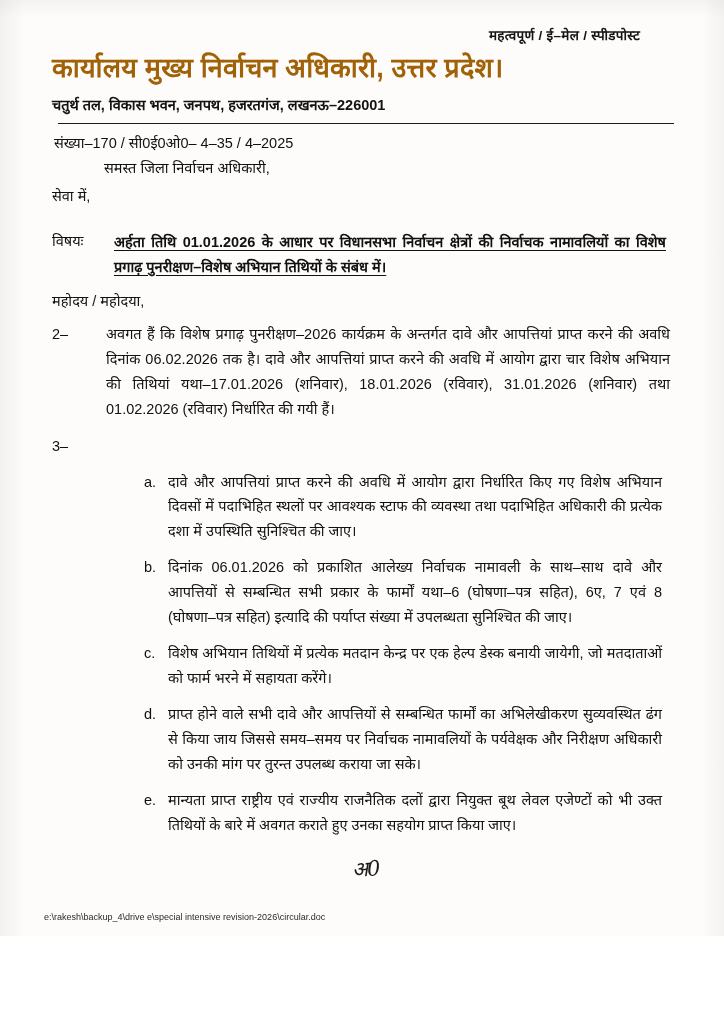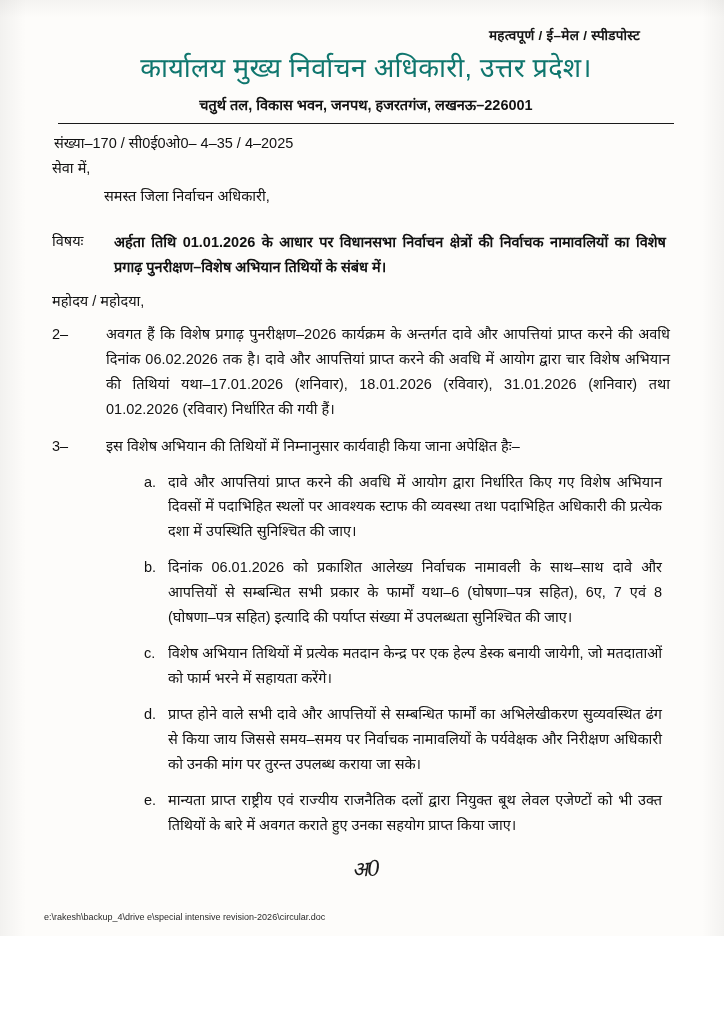--- a/index.html
+++ b/index.html
@@ -41,29 +41,28 @@
   .top-right {
     text-align: right;
     font-size: 13.5px;
     font-weight: bold;
     letter-spacing: 0.3px;
     margin-bottom: 4px;
     padding-right: 40px;
     color: #141414;
   }
   .org-title {
-    text-align: center;
+    text-align: left;
     font-size: 27px;
-    font-weight: normal;
+    font-weight: bold;
     letter-spacing: 0.2px;
     margin-top: 4px;
-    color: #0f766e;
+    color: #a16207;
   }
   .org-address {
-    text-align: center;
     font-size: 14.5px;
     font-weight: bold;
     margin-top: 9px;
     color: #131313;
   }
   .hr-line {
     border: none;
     border-top: 1.6px solid #1a1a1a;
     margin: 9px 6px 8px 6px;
   }
@@ -88,20 +87,21 @@
     margin-top: 21px;
     font-size: 14.5px;
   }
   .subject-label {
     width: 62px;
     flex: 0 0 62px;
   }
   .subject-text {
     flex: 1;
     font-weight: bold;
+    text-decoration: underline;
     text-underline-offset: 3px;
     line-height: 1.72;
     text-align: justify;
     padding-right: 14px;
   }
   .salutation {
     font-size: 14.5px;
     margin-top: 10px;
   }
   .para {
@@ -185,39 +185,38 @@
     <div class="org-title">कार्यालय मुख्य निर्वाचन अधिकारी, उत्तर प्रदेश।</div>
 
     <div class="org-address">चतुर्थ तल, विकास भवन, जनपथ, हजरतगंज, लखनऊ–226001</div>
 
     <hr class="hr-line">
 
     <div class="ref-row">
       <div class="ref-left">संख्या–170 / सी0ई0ओ0– 4–35 / 4–2025</div>
     </div>
 
+    <div class="line indent-1">समस्त जिला निर्वाचन अधिकारी,</div>
     <div class="line">सेवा में,</div>
-    <div class="line indent-1">समस्त जिला निर्वाचन अधिकारी,</div>
 
     <div class="subject-block">
       <div class="subject-label">विषयः</div>
       <div class="subject-text">अर्हता तिथि 01.01.2026 के आधार पर विधानसभा निर्वाचन क्षेत्रों की निर्वाचक नामावलियों का विशेष प्रगाढ़ पुनरीक्षण–विशेष अभियान तिथियों के संबंध में।</div>
     </div>
 
     <div class="salutation">महोदय / महोदया,</div>
 
 
     <div class="num-para">
       <div class="num">2–</div>
       <div class="body">अवगत हैं कि विशेष प्रगाढ़ पुनरीक्षण–2026 कार्यक्रम के अन्तर्गत दावे और आपत्तियां प्राप्त करने की अवधि दिनांक 06.02.2026 तक है। दावे और आपत्तियां प्राप्त करने की अवधि में आयोग द्वारा चार विशेष अभियान की तिथियां यथा–17.01.2026 (शनिवार), 18.01.2026 (रविवार), 31.01.2026 (शनिवार) तथा 01.02.2026 (रविवार) निर्धारित की गयी हैं।</div>
     </div>
 
     <div class="num-para">
       <div class="num">3–</div>
-      <div class="body">इस विशेष अभियान की तिथियों में निम्नानुसार कार्यवाही किया जाना अपेक्षित हैः–</div>
     </div>
 
     <div class="list">
       <div class="list-item">
         <div class="marker">a.</div>
         <div class="body">दावे और आपत्तियां प्राप्त करने की अवधि में आयोग द्वारा निर्धारित किए गए विशेष अभियान दिवसों में पदाभिहित स्थलों पर आवश्यक स्टाफ की व्यवस्था तथा पदाभिहित अधिकारी की प्रत्येक दशा में उपस्थिति सुनिश्चित की जाए।</div>
       </div>
       <div class="list-item">
         <div class="marker">b.</div>
         <div class="body">दिनांक 06.01.2026 को प्रकाशित आलेख्य निर्वाचक नामावली के साथ–साथ दावे और आपत्तियों से सम्बन्धित सभी प्रकार के फार्मों यथा–6 (घोषणा–पत्र सहित), 6ए, 7 एवं 8 (घोषणा–पत्र सहित) इत्यादि की पर्याप्त संख्या में उपलब्धता सुनिश्चित की जाए।</div>

